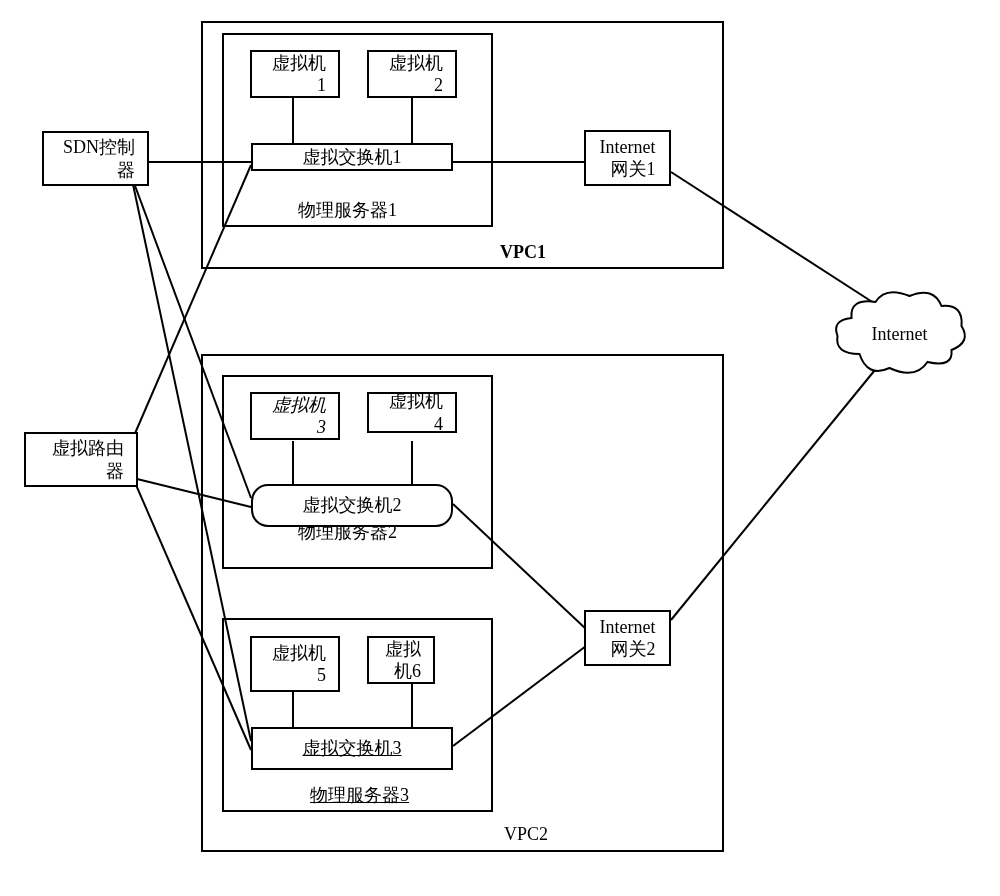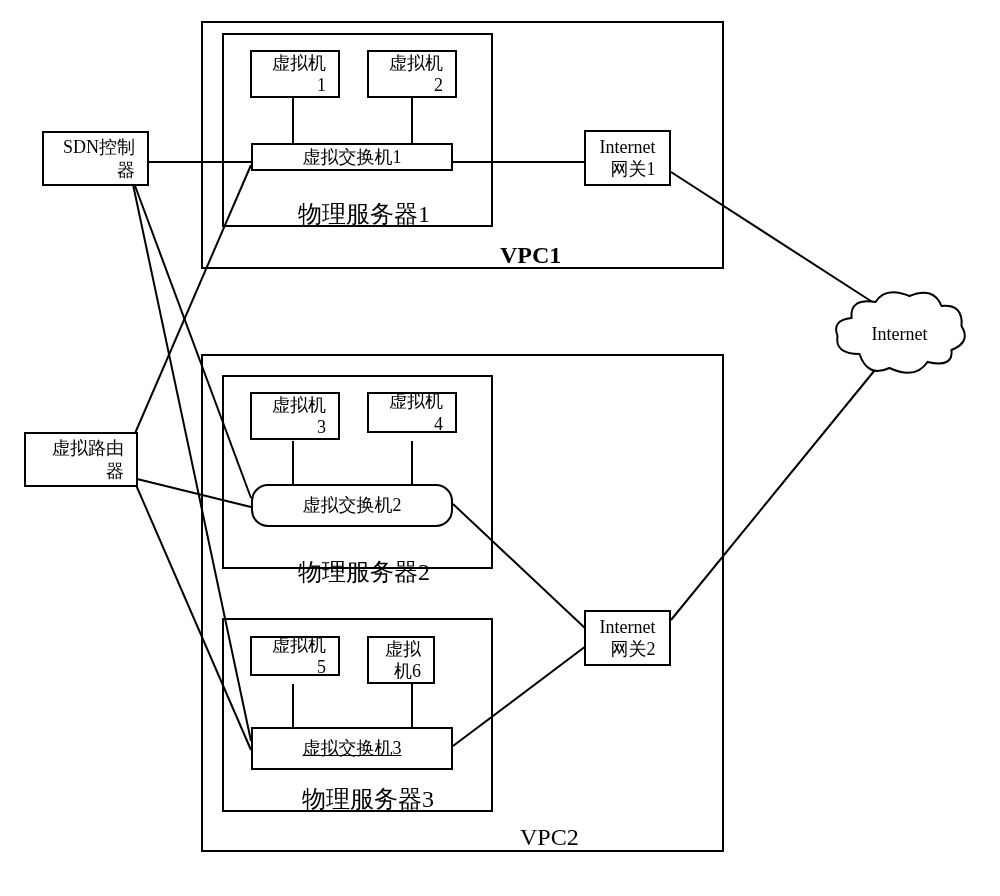--- a/index.html
+++ b/index.html
@@ -26,21 +26,21 @@
   }
   .frame {
     position: absolute;
     border: 2px solid #000;
     background: transparent;
   }
   .label {
     position: absolute;
     background: transparent;
     text-align: right;
-    font-size: 24px;
+    font-size: 18px;
   }
   .cloud {
     position: absolute;
     display: flex;
     align-items: center;
     justify-content: center;
   }
   .cloud svg { position: static; }
   .cloud-text {
     position: absolute;
@@ -97,33 +97,33 @@
 
 <div class="box" style="left:250px; top:50px; width:90px; height:48px;">虚拟机1</div>
 <div class="box" style="left:367px; top:50px; width:90px; height:48px;">虚拟机2</div>
 
 <div class="box" style="left:251px; top:143px; width:202px; height:26px;">虚拟交换机1</div>
 
 <div class="box" style="left:584px; top:130px; width:87px; height:56px; white-space:pre-line;">Internet
 网关1</div>
 
 <div class="frame" style="left:201px; top:354px; width:523px; height:498px;"></div>
-<div class="label" style="left:520px; top:824px;">VPC2</div>
+<div class="label" style="left:504px; top:824px;">VPC2</div>
 
 <div class="frame" style="left:222px; top:375px; width:271px; height:194px;"></div>
-<div class="label" style="left:298px; top:556px;">物理服务器2</div>
+<div class="label" style="left:298px; top:520px;">物理服务器2</div>
 
-<div class="box" style="left:250px; top:392px; width:90px; height:48px;">虚拟机3</div>
+<div class="box" style="left:250px; top:392px; width:90px; height:48px;font-style:italic;">虚拟机3</div>
 <div class="box" style="left:367px; top:392px; width:90px; height:41px;">虚拟机4</div>
 <div class="box" style="left:251px; top:484px; width:202px; height:43px;border-radius:17px;">虚拟交换机2</div>
 
 <div class="frame" style="left:222px; top:618px; width:271px; height:194px;"></div>
-<div class="label" style="left:302px; top:783px;">物理服务器3</div>
+<div class="label" style="left:310px; top:783px;text-decoration:underline;">物理服务器3</div>
 
-<div class="box" style="left:250px; top:636px; width:90px; height:40px;">虚拟机5</div>
+<div class="box" style="left:250px; top:636px; width:90px; height:56px;">虚拟机5</div>
 <div class="box" style="left:367px; top:636px; width:68px; height:48px;">虚拟机6</div>
 <div class="box" style="left:251px; top:727px; width:202px; height:43px;text-decoration:underline;">虚拟交换机3</div>
 
 <div class="box" style="left:584px; top:610px; width:87px; height:56px; white-space:pre-line;">Internet
 网关2</div>
 
 <div class="cloud" style="left:829px; top:284px; width:141px; height:100px;">
   <svg viewBox="0 0 140 100" width="141" height="100">
     <path d="M30 70 Q5 70 8 52 Q2 36 22 34 Q20 14 46 18 Q56 2 80 12 Q104 2 112 22 Q134 20 132 42 Q142 58 122 66 Q124 84 98 78 Q86 96 60 84 Q38 94 30 70 Z" fill="#fff" stroke="#000" stroke-width="2"></path>
   </svg>

